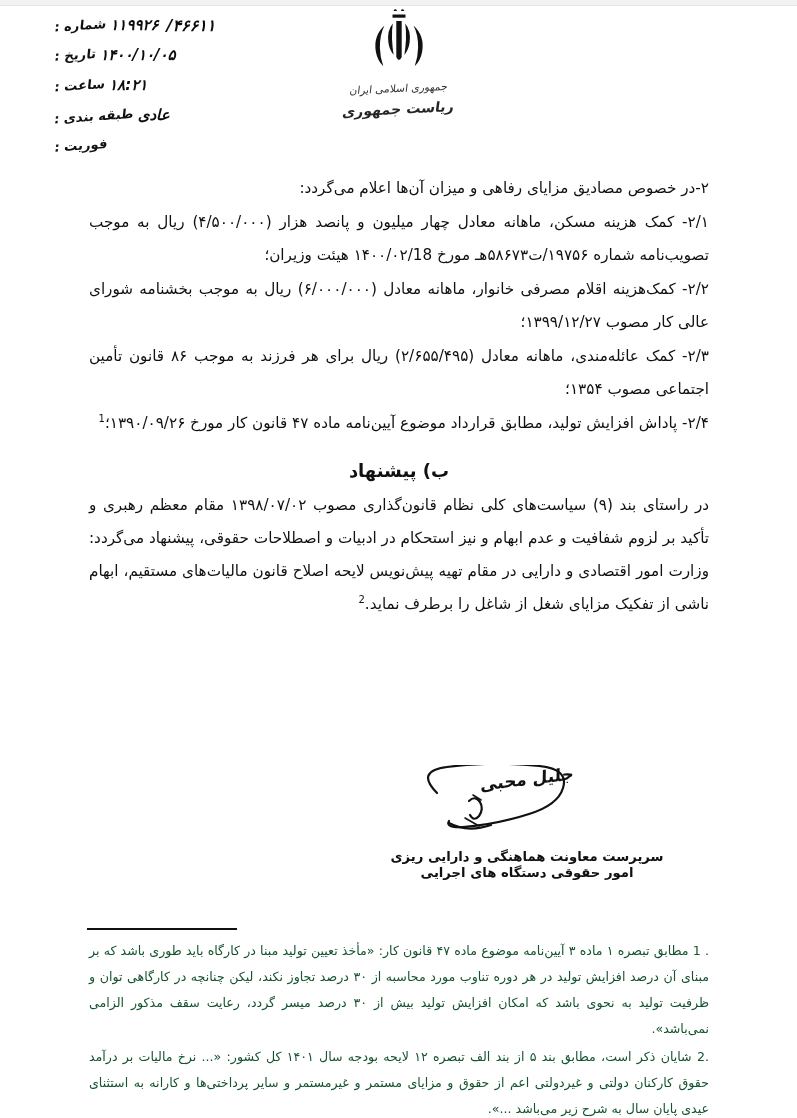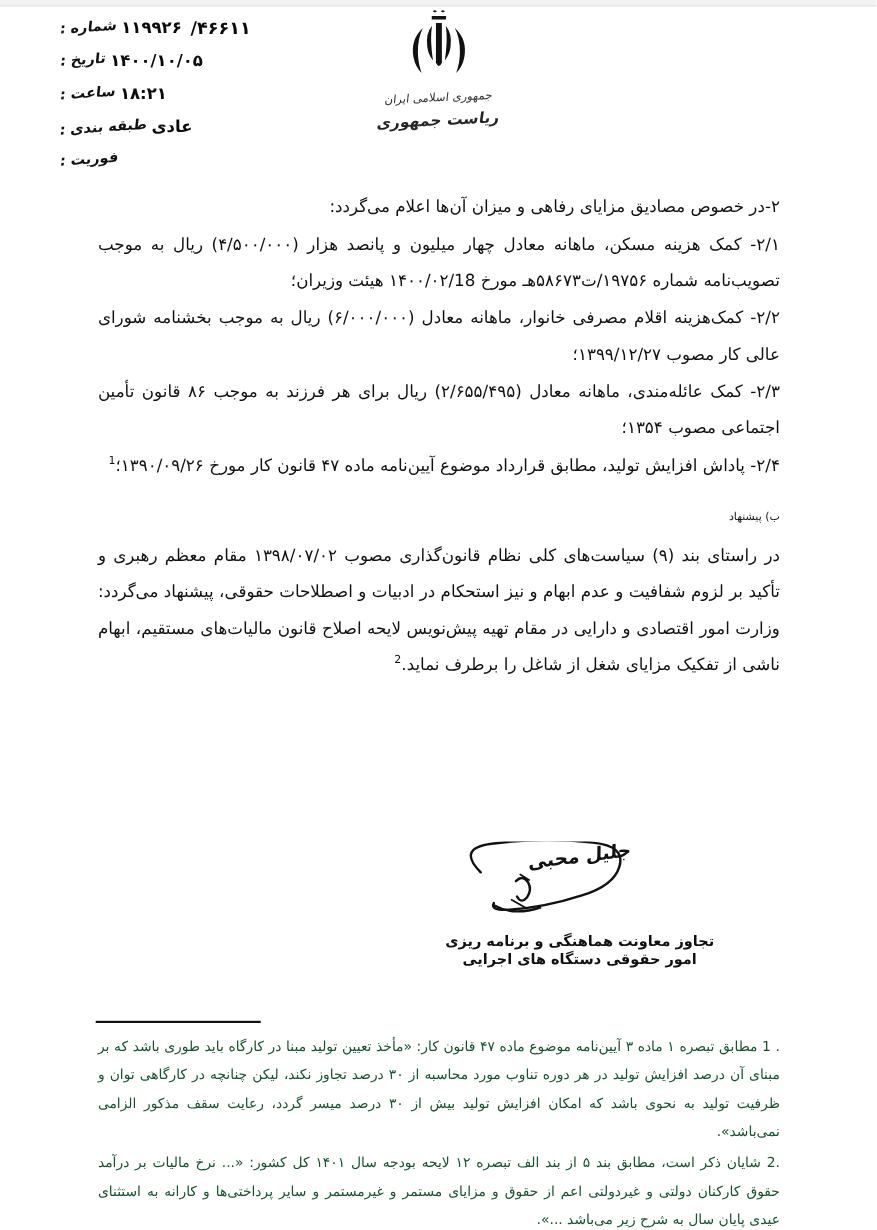--- a/index.html
+++ b/index.html
@@ -84,20 +84,21 @@
     margin-right: 4px;
     font-weight: 600;
   }
   .ref-value {
     font-size: 15px;
     font-weight: 700;
     color: #0b0b0b;
     white-space: nowrap;
     margin-right: 8px;
     letter-spacing: .5px;
+    font-style: italic;
   }
   .ref-value.extra {
     font-size: 16px;
     margin-right: 14px;
   }
   .dotline {
     position: absolute;
     right: 0;
     left: 0;
     bottom: 4px;
@@ -121,23 +122,23 @@
   .p { margin: 0 0 1px 0; }
   .u { text-decoration: underline; text-underline-offset: 2px; }
   sup.fn {
     font-size: 10px;
     vertical-align: super;
     line-height: 0;
   }
   .section-head {
     margin-top: 14px;
     margin-bottom: 2px;
-    font-weight: 400;
-    font-size: 10px;
-    text-align: right;
+    font-weight: 700;
+    font-size: 18px;
+    text-align: center;
   }
 
   
   .sign-block {
     position: absolute;
     top: 765px;
     right: 120px;
     width: 300px;
     text-align: center;
     direction: rtl;
@@ -286,21 +287,21 @@
 
           <path d="M72 58 q18 10 42 2"></path>
 
           <path d="M92 36 q6 -6 11 1 q4 7 -1 14 q-5 6 -9 -1"></path>
           <path d="M96 30 l8 5" stroke-width="1.6"></path>
           <path d="M88 53 l14 8" stroke-width="1.6"></path>
         </g>
       </svg>
       <div class="sign-name">جلیل محبی</div>
     </div>
-    <div class="sign-title">تجاوز معاونت هماهنگی و برنامه ریزی</div>
+    <div class="sign-title">سرپرست معاونت هماهنگی و دارایی ریزی</div>
     <div class="sign-title">امور حقوقی دستگاه های اجرایی</div>
   </div>
 
   <div class="footnotes">
     <div class="fn-rule"></div>
 
     <div class="fn-item"><span class="fn-marker">1 .</span>
       <span>مطابق تبصره ۱ ماده ۳ آیین‌نامه موضوع ماده ۴۷ قانون کار: «مأخذ تعیین تولید مبنا در کارگاه باید طوری باشد که بر مبنای آن درصد افزایش تولید در هر دوره تناوب مورد محاسبه از ۳۰ درصد تجاوز نکند، لیکن چنانچه در کارگاهی توان و ظرفیت تولید به نحوی باشد که امکان افزایش تولید بیش از ۳۰ درصد میسر گردد، رعایت سقف مذکور الزامی نمی‌باشد».</span></div>
 
     <div class="fn-item"><span class="fn-marker">2.</span>

